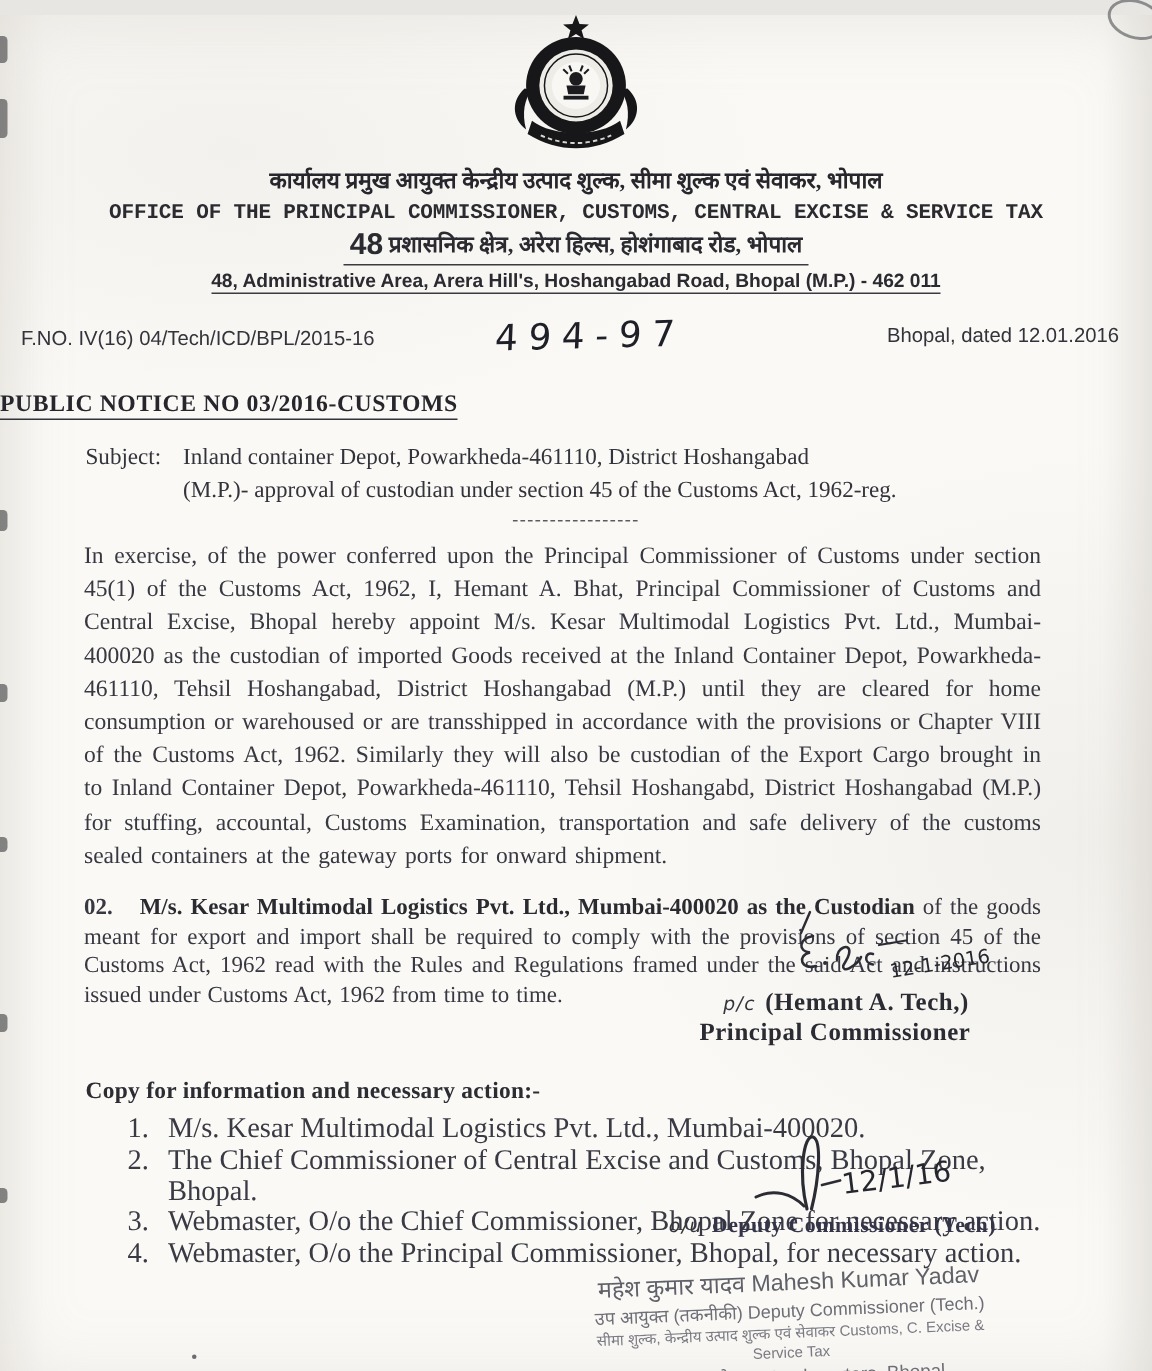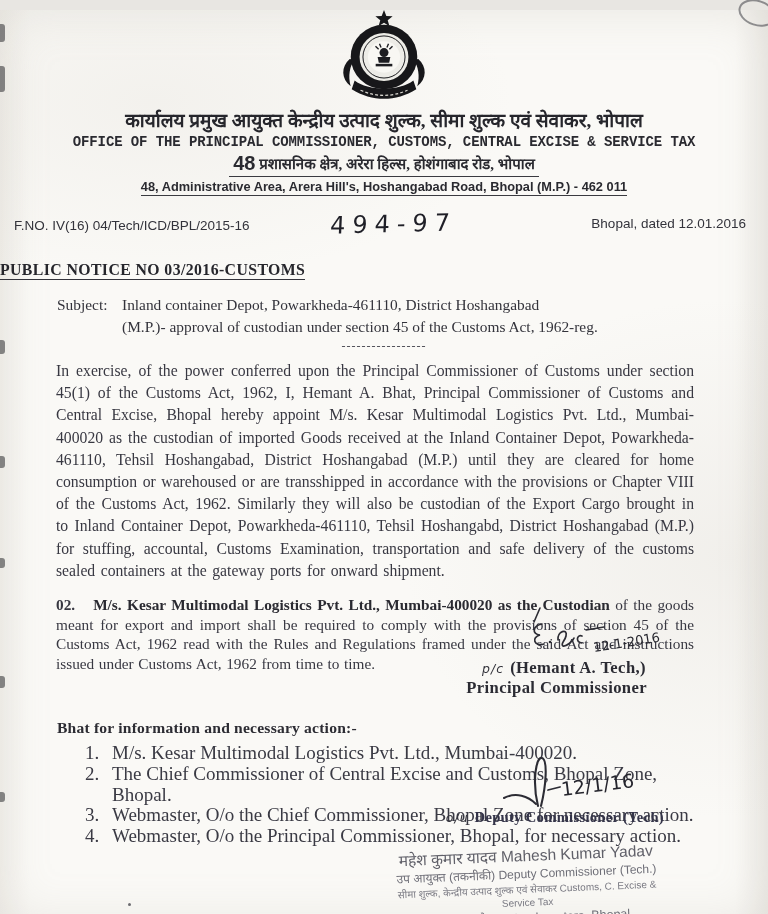--- a/index.html
+++ b/index.html
@@ -22,21 +22,21 @@
   .edge-smudge{position:absolute;left:0;width:5px;background:#2c2c30;opacity:.55;border-radius:0 3px 3px 0;}
   .pen-corner{
     position:absolute;top:-10px;right:-8px;width:34px;height:22px;
     border:2.5px solid #5a5a60;border-radius:50%;opacity:.65;transform:rotate(18deg);
   }
   
   .hdr{ text-align:center; }
   .emblem-wrap{margin:10px auto 0;width:100px;height:92px;}
   .org-hindi{
     margin-top:6px;font-family:"Liberation Serif",serif;font-weight:700;
-    font-size:19px;line-height:26px;color:#26262c;
+    font-size:15px;line-height:26px;color:#26262c;
   }
   .org-en{
     font-family:Liberation Mono, monospace;font-weight:700;
     font-size:14px;line-height:16px;color:#2a2a30;letter-spacing:-.1px;
   }
   .addr-hi{
     margin-top:3px;font-size:15px;line-height:21px;color:#2a2a30;
     display:inline-block;border-bottom:1.5px solid #3a3a40;padding:0 4px 1px;
     font-weight:700;
   }
@@ -179,21 +179,21 @@
       <span>Inland container Depot, Powarkheda-461110, District Hoshangabad</span><br>
       <span>(M.P.)- approval of custodian under section 45 of the Customs Act, 1962-reg.</span>
     </span>
   </div>
   <div class="divider">-----------------</div>
 
   <div class="main">
     <p class="para1">In exercise, of the power conferred upon the Principal Commissioner of Customs under section 45(1) of the Customs Act, 1962, I, Hemant A. Bhat, Principal Commissioner of Customs and Central Excise, Bhopal hereby appoint M/s. Kesar Multimodal Logistics Pvt. Ltd., Mumbai-400020  as the custodian of imported Goods received at the Inland Container Depot, Powarkheda-461110, Tehsil Hoshangabad, District Hoshangabad (M.P.) until they are cleared for home consumption or warehoused or are transshipped in accordance with the provisions or Chapter VIII of the Customs Act, 1962. Similarly they will also be custodian of the Export Cargo brought in to Inland Container Depot, Powarkheda-461110, Tehsil Hoshangabd, District Hoshangabad (M.P.) for stuffing, accountal, Customs Examination, transportation and safe delivery of the customs sealed containers at the gateway ports for onward shipment.</p>
     <p class="para2"><span class="num">02.</span><b>M/s. Kesar Multimodal Logistics Pvt. Ltd., Mumbai-400020  as the Custodian</b><span> of the goods meant for export and import shall be required to comply with the provisions of section 45 of the Customs Act, 1962 read with the Rules  and Regulations  framed under the said Act and instructions issued under Customs Act, 1962  from time to time.</span></p>
 
-    <div class="copy-head">Bhat for information and necessary action:-</div>
+    <div class="copy-head">Copy for information and necessary action:-</div>
     <ol class="copy-list">
       <li>M/s. Kesar Multimodal Logistics Pvt. Ltd., Mumbai-400020.</li>
       <li>The Chief Commissioner of Central Excise and Customs, Bhopal Zone, Bhopal.</li>
       <li>Webmaster, O/o the Chief Commissioner, Bhopal Zone for necessary action.</li>
       <li>Webmaster, O/o the Principal Commissioner, Bhopal, for necessary action.</li>
     </ol>
   </div>
 
   <svg class="hand sig1-svg" width="160" height="58" viewBox="0 0 160 58">
     <path d="M30,6 L24,20" stroke-width="1.6"></path>

